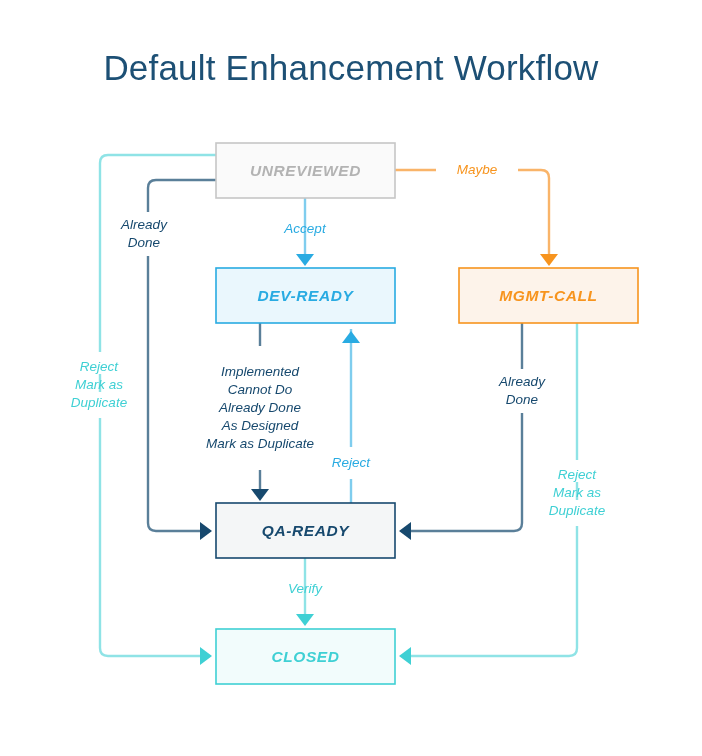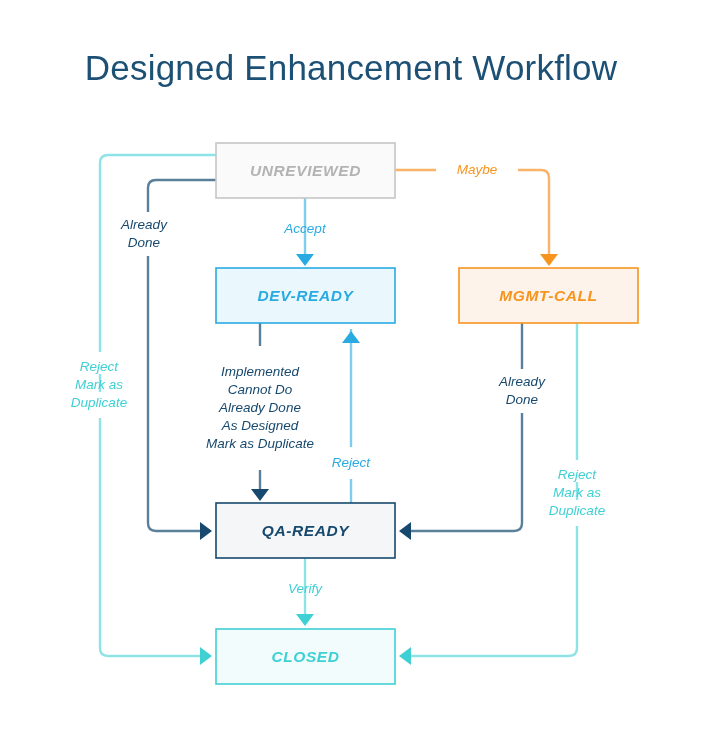--- a/index.html
+++ b/index.html
@@ -59,21 +59,21 @@
     fill: none;
     stroke-linecap: butt;
     stroke-linejoin: round;
   }
 </style>
 </head>
 <body>
 
 <div id="diagram-root">
 
-  <div class="page-title">Designed Enhancement Workflow</div>
+  <div class="page-title">Default Enhancement Workflow</div>
 
   <svg class="flow" viewBox="0 0 702 756">
     <g id="edges-layer">
         <path d="M 305 198 L 305 262" stroke="#7fcdee" stroke-width="2.4" class="edge-line"></path>
         <path d="M 395 170 L 436 170 M 518 170 L 541 170 Q 549 170 549 178 L 549 262" stroke="#f9b469" stroke-width="2.4" class="edge-line"></path>
         <path d="M 260 323 L 260 346 M 260 470 L 260 497" stroke="#5a7f99" stroke-width="2.4" class="edge-line"></path>
         <path d="M 351 503 L 351 479 M 351 447 L 351 329" stroke="#7fcdee" stroke-width="2.4" class="edge-line"></path>
         <path d="M 216 180 L 156 180 Q 148 180 148 188 L 148 212 M 148 256 L 148 523 Q 148 531 156 531 L 210 531" stroke="#5a7f99" stroke-width="2.4" class="edge-line"></path>
         <path d="M 216 155 L 108 155 Q 100 155 100 163 L 100 352 M 100 374 L 100 392 M 100 418 L 100 648 Q 100 656 108 656 L 210 656" stroke="#8fe3e6" stroke-width="2.4" class="edge-line"></path>
         <path d="M 522 323 L 522 369 M 522 413 L 522 523 Q 522 531 514 531 L 401 531" stroke="#5a7f99" stroke-width="2.4" class="edge-line"></path>

